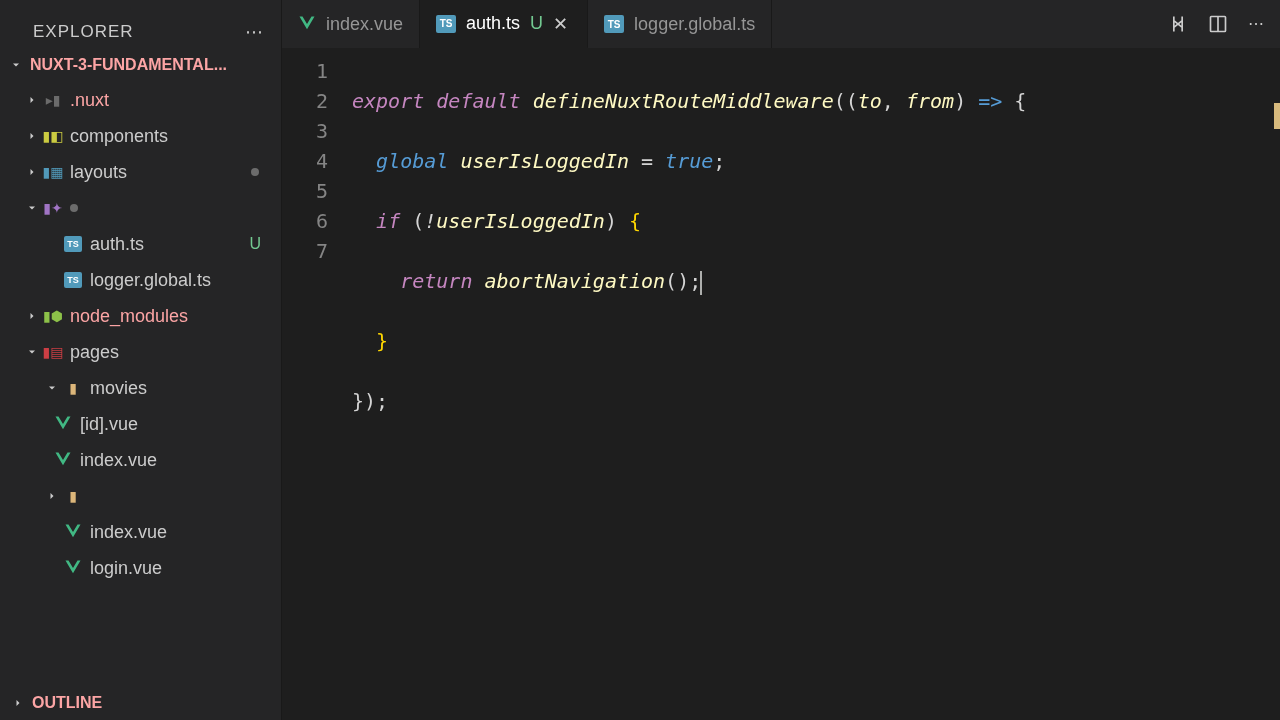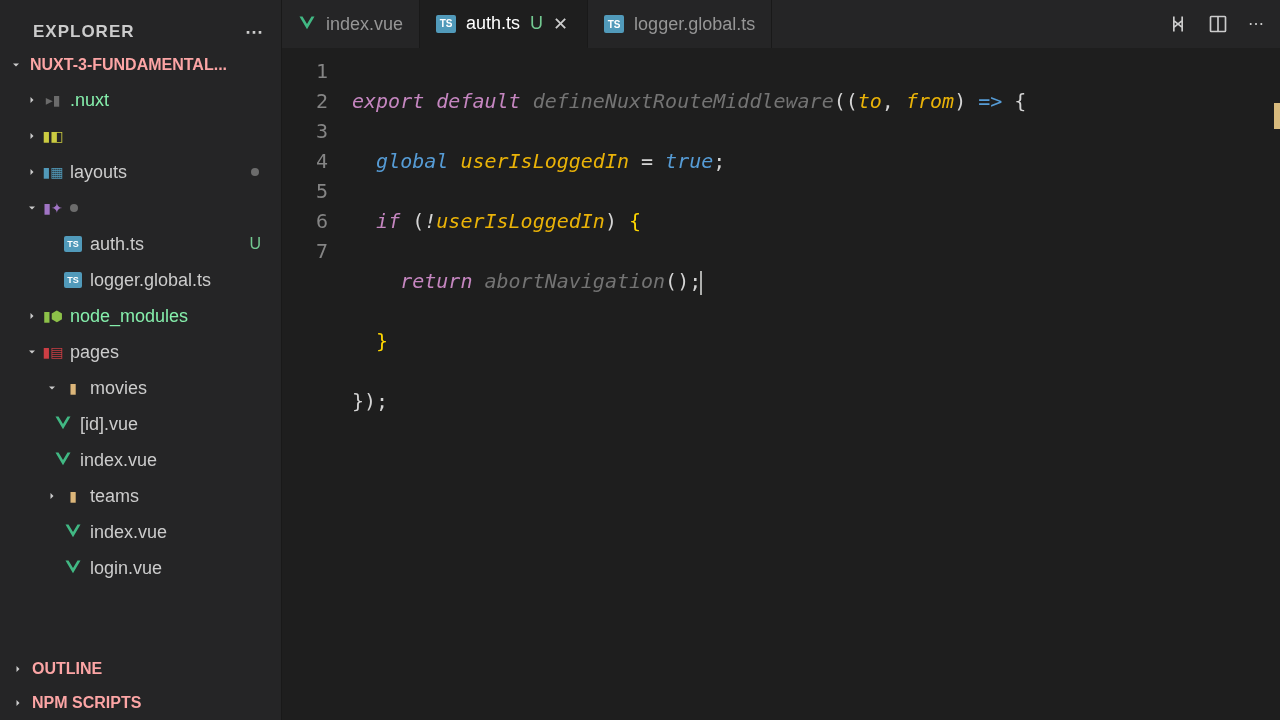--- a/index.html
+++ b/index.html
@@ -18,21 +18,20 @@
   border-right: 1px solid #191919;
   display: flex;
   flex-direction: column;
 }
 .explorer-header {
   display: flex;
   align-items: center;
   justify-content: space-between;
   padding: 24px 18px 8px 33px;
   height: 48px;
-  font-weight: bold;
 }
 .explorer-title {
   font-size: 17px;
   letter-spacing: 1px;
   color: #cccccc;
 }
 .more-dots {
   color: #cccccc;
   font-size: 18px;
   cursor: pointer;
@@ -101,21 +100,21 @@
   align-items: center;
   justify-content: center;
 }
 .file-vue { color: #41b883; }
 .item-label {
   flex: 1;
   color: #cccccc;
   white-space: nowrap;
   overflow: hidden;
 }
-.item-label.dim { color: #86efac; }
+.item-label.dim { color: #fca5a5; }
 .git-status {
   color: #73c991;
   font-size: 16px;
   padding-right: 8px;
 }
 .modified-dot {
   width: 8px;
   height: 8px;
   border-radius: 50%;
   background: #6c6c6c;
@@ -202,22 +201,22 @@
 .code {
   flex: 1;
   padding-top: 8px;
   white-space: pre;
   color: #d4d4d4;
   font-style: italic;
 }
 .code .line { height: 30px; }
 .kw { color: #c586c0; }
 .kw2 { color: #569cd6; }
-.fn { color: #737373; }
-.var { color: #eab308; }
+.fn { color: #fef9c3; }
+.var { color: #fef9c3; }
 .punct { color: #d4d4d4; font-style: normal; }
 .op { color: #d4d4d4; }
 .brace { color: #ffd700; font-style: normal; }
 .cursor {
   display: inline-block;
   width: 2px;
   height: 24px;
   background: #aeafad;
   vertical-align: middle;
   margin-left: -1px;
@@ -270,20 +269,21 @@
       <span class="item-label dim">.nuxt</span>
     </div>
 
     <div class="tree-item depth-0">
       <span class="chevron">
           <svg viewBox="0 0 16 16" fill="currentColor">
             <path d="M6 4l4 4-4 4z"></path>
           </svg>
         </span>
       <span class="icon-box folder-icon yellow">▮◧</span>
+      <span class="item-label">components</span>
     </div>
 
     <div class="tree-item depth-0">
       <span class="chevron">
           <svg viewBox="0 0 16 16" fill="currentColor">
             <path d="M6 4l4 4-4 4z"></path>
           </svg>
         </span>
       <span class="icon-box folder-icon teal">▮▦</span>
       <span class="item-label">layouts</span>
@@ -363,21 +363,20 @@
       <span class="item-label">index.vue</span>
     </div>
 
     <div class="tree-item depth-1">
       <span class="chevron">
           <svg viewBox="0 0 16 16" fill="currentColor">
             <path d="M6 4l4 4-4 4z"></path>
           </svg>
         </span>
       <span class="icon-box folder-icon">▮</span>
-      <span class="item-label">teams</span>
     </div>
 
     <div class="tree-item depth-2">
       <span class="icon-box file-vue">
           <svg width="18" height="16" viewBox="0 0 24 20" fill="currentColor">
             <path d="M2 0l10 17L22 0h-4l-6 10L6 0z"></path>
           </svg>
         </span>
       <span class="item-label">index.vue</span>
     </div>
@@ -392,28 +391,20 @@
     </div>
   </div>
 
   <div class="section-header collapsed-section">
     <span class="chevron">
         <svg viewBox="0 0 16 16" fill="currentColor">
           <path d="M6 4l4 4-4 4z"></path>
         </svg>
       </span>
     <span>OUTLINE</span>
-  </div>
-  <div class="section-header collapsed-section">
-    <span class="chevron">
-        <svg viewBox="0 0 16 16" fill="currentColor">
-          <path d="M6 4l4 4-4 4z"></path>
-        </svg>
-      </span>
-    <span>NPM SCRIPTS</span>
   </div>
 </div>
 
 <div class="main">
   <div class="tabs">
     <div class="tab">
       <span class="tab-icon-vue">
           <svg width="18" height="16" viewBox="0 0 24 20" fill="currentColor">
             <path d="M2 0l10 17L22 0h-4l-6 10L6 0z"></path>
           </svg>

